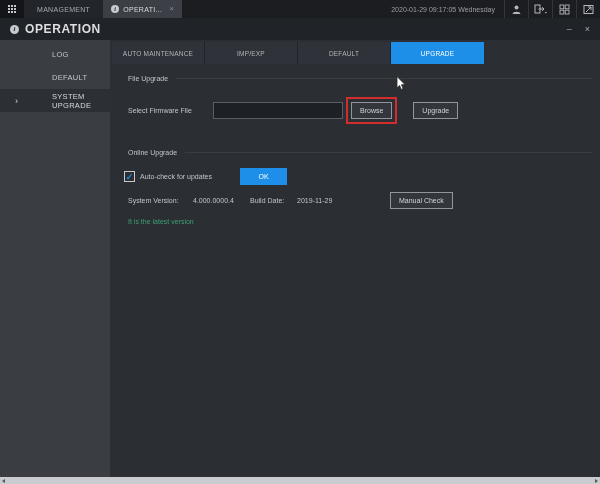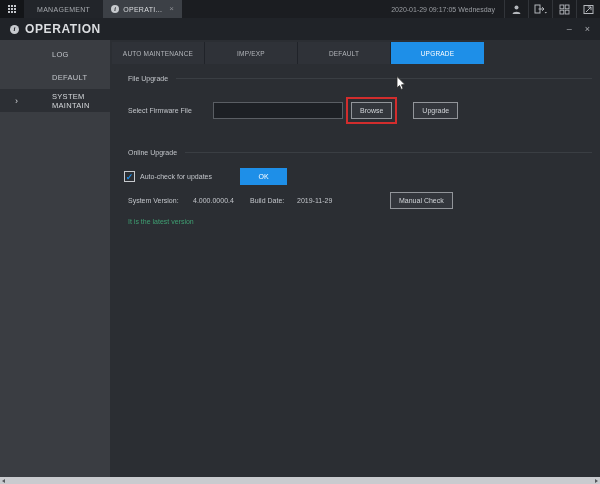--- a/index.html
+++ b/index.html
@@ -171,21 +171,21 @@
 
   <nav class="sidebar">
     <div class="side-item">
       <span>LOG</span>
     </div>
     <div class="side-item">
       <span>DEFAULT</span>
     </div>
     <div class="side-item active">
       <span class="side-arrow">›</span>
-      <span>SYSTEM MAINTAIN</span>
+      <span>SYSTEM UPGRADE</span>
     </div>
   </nav>
 
   <main class="content">
 
     <div class="tabstrip">
       <div class="tab">
         <span>AUTO MAINTENANCE</span>
       </div>
       <div class="tab">

